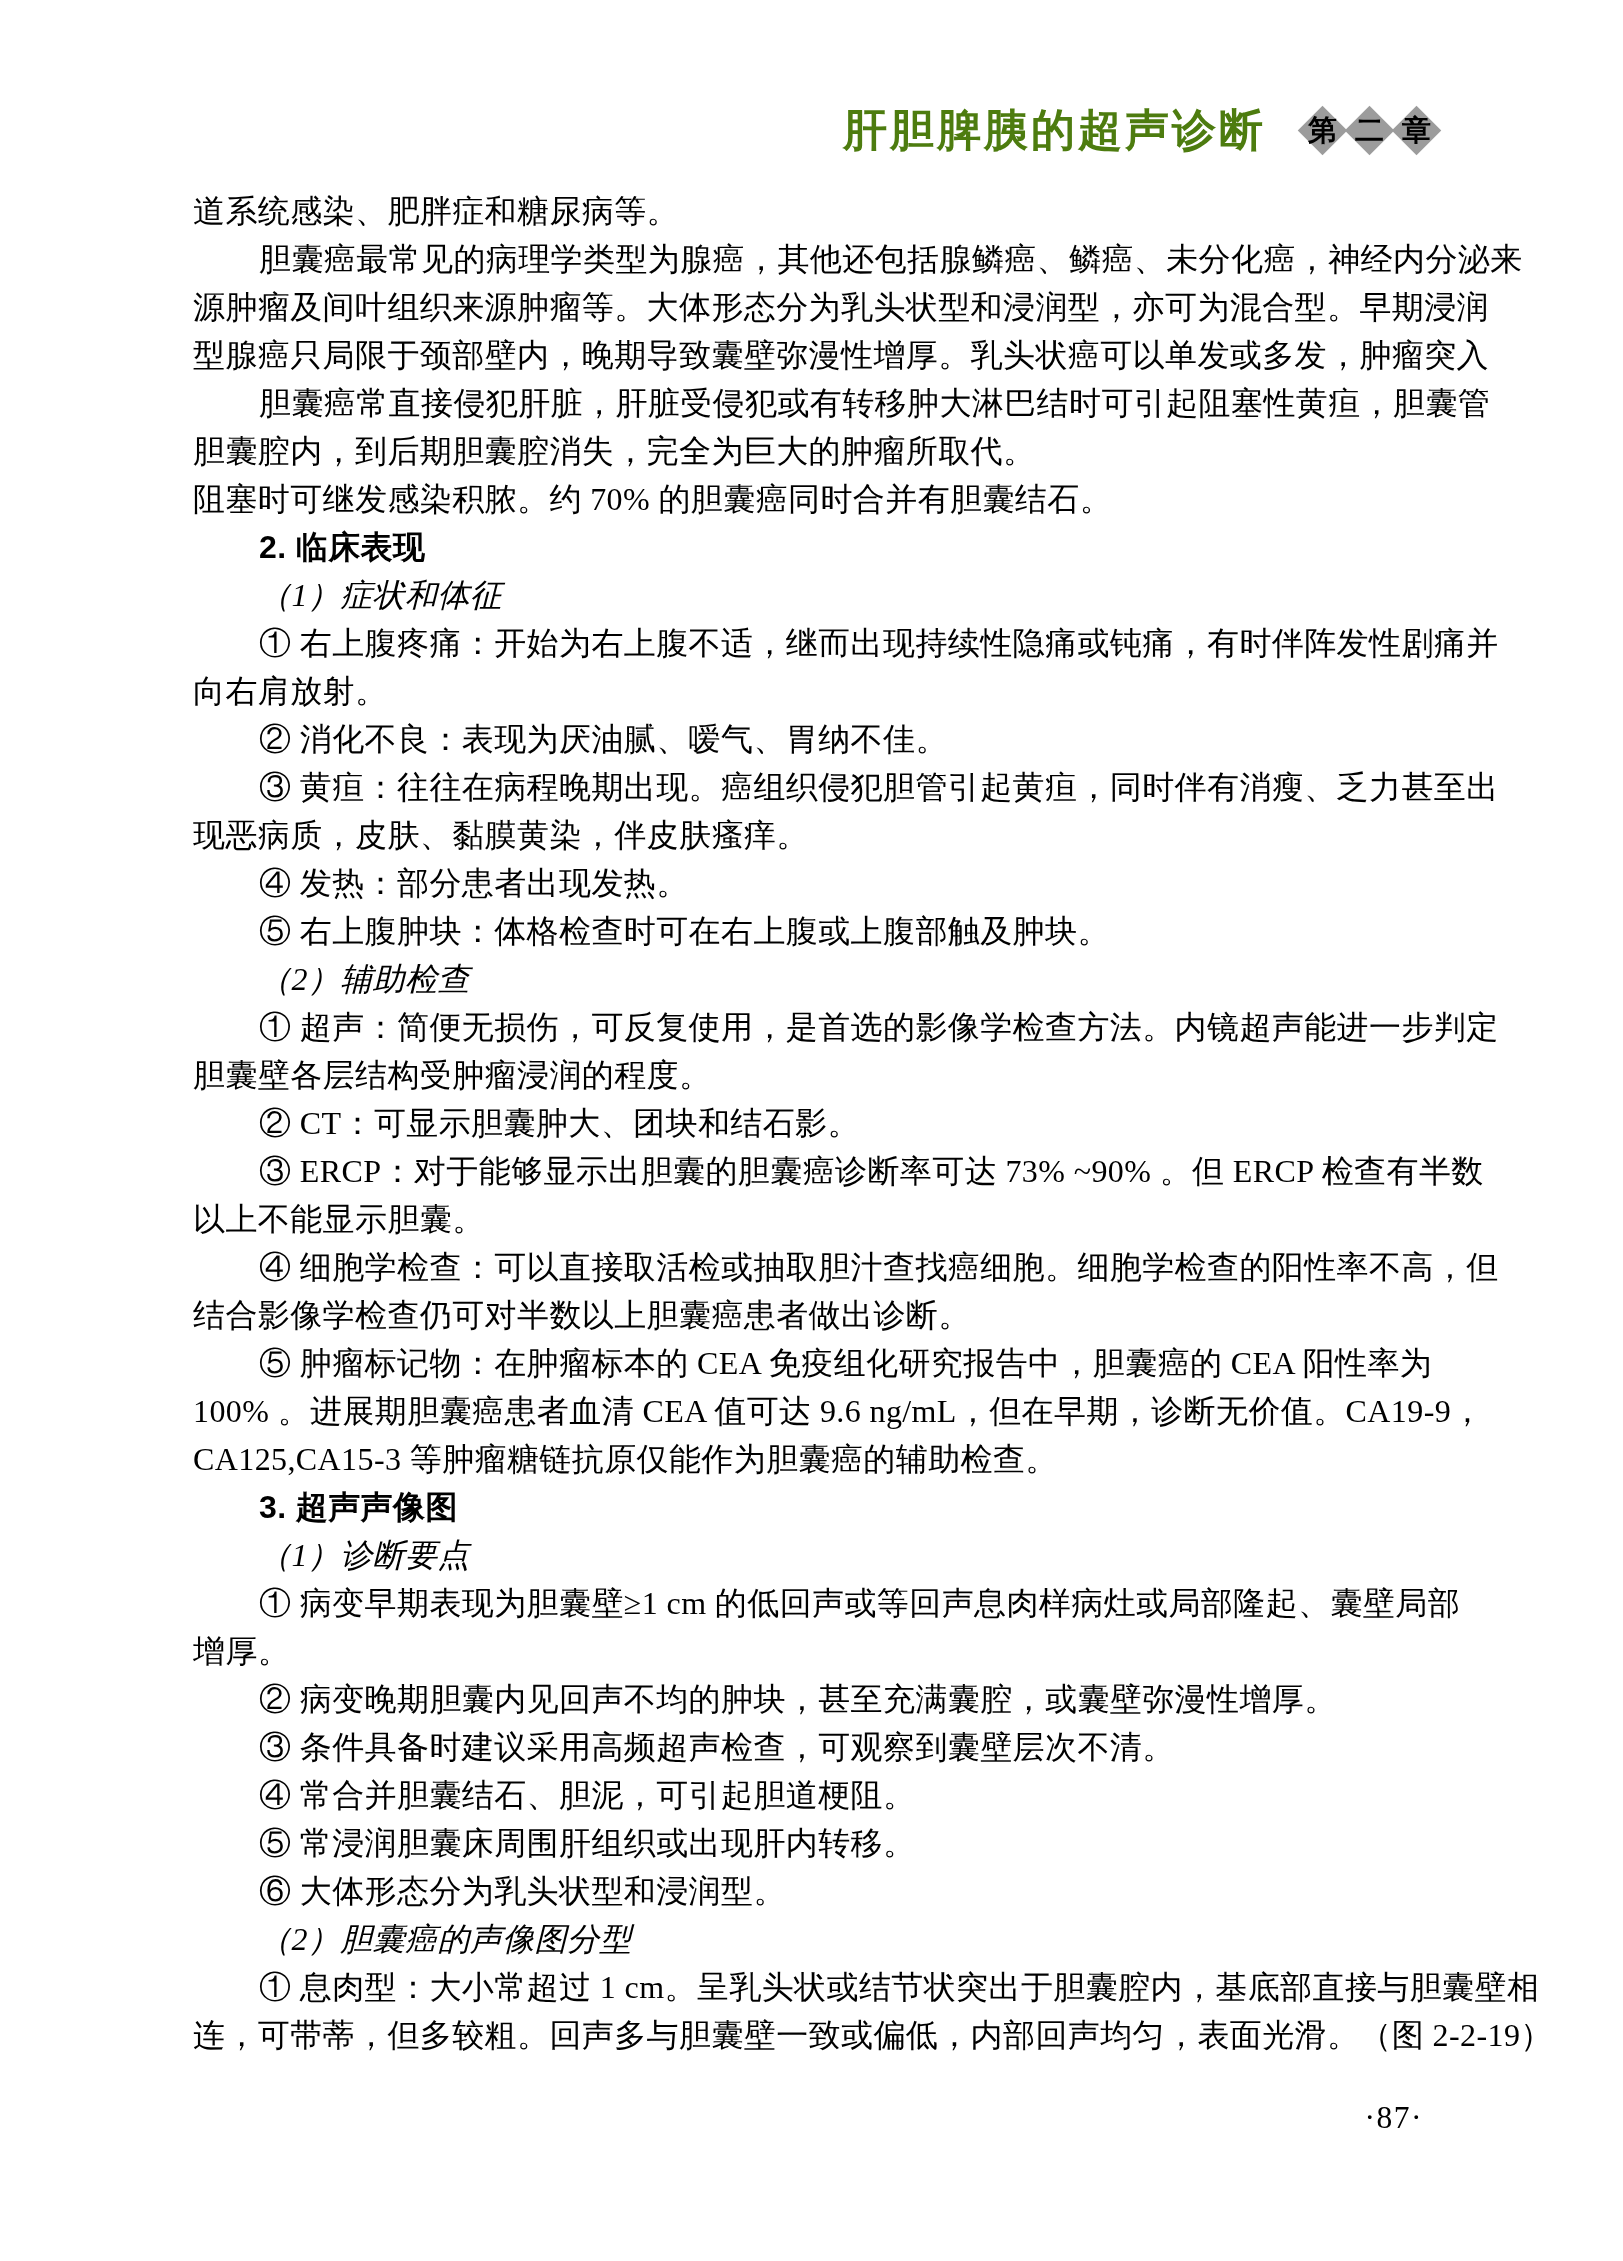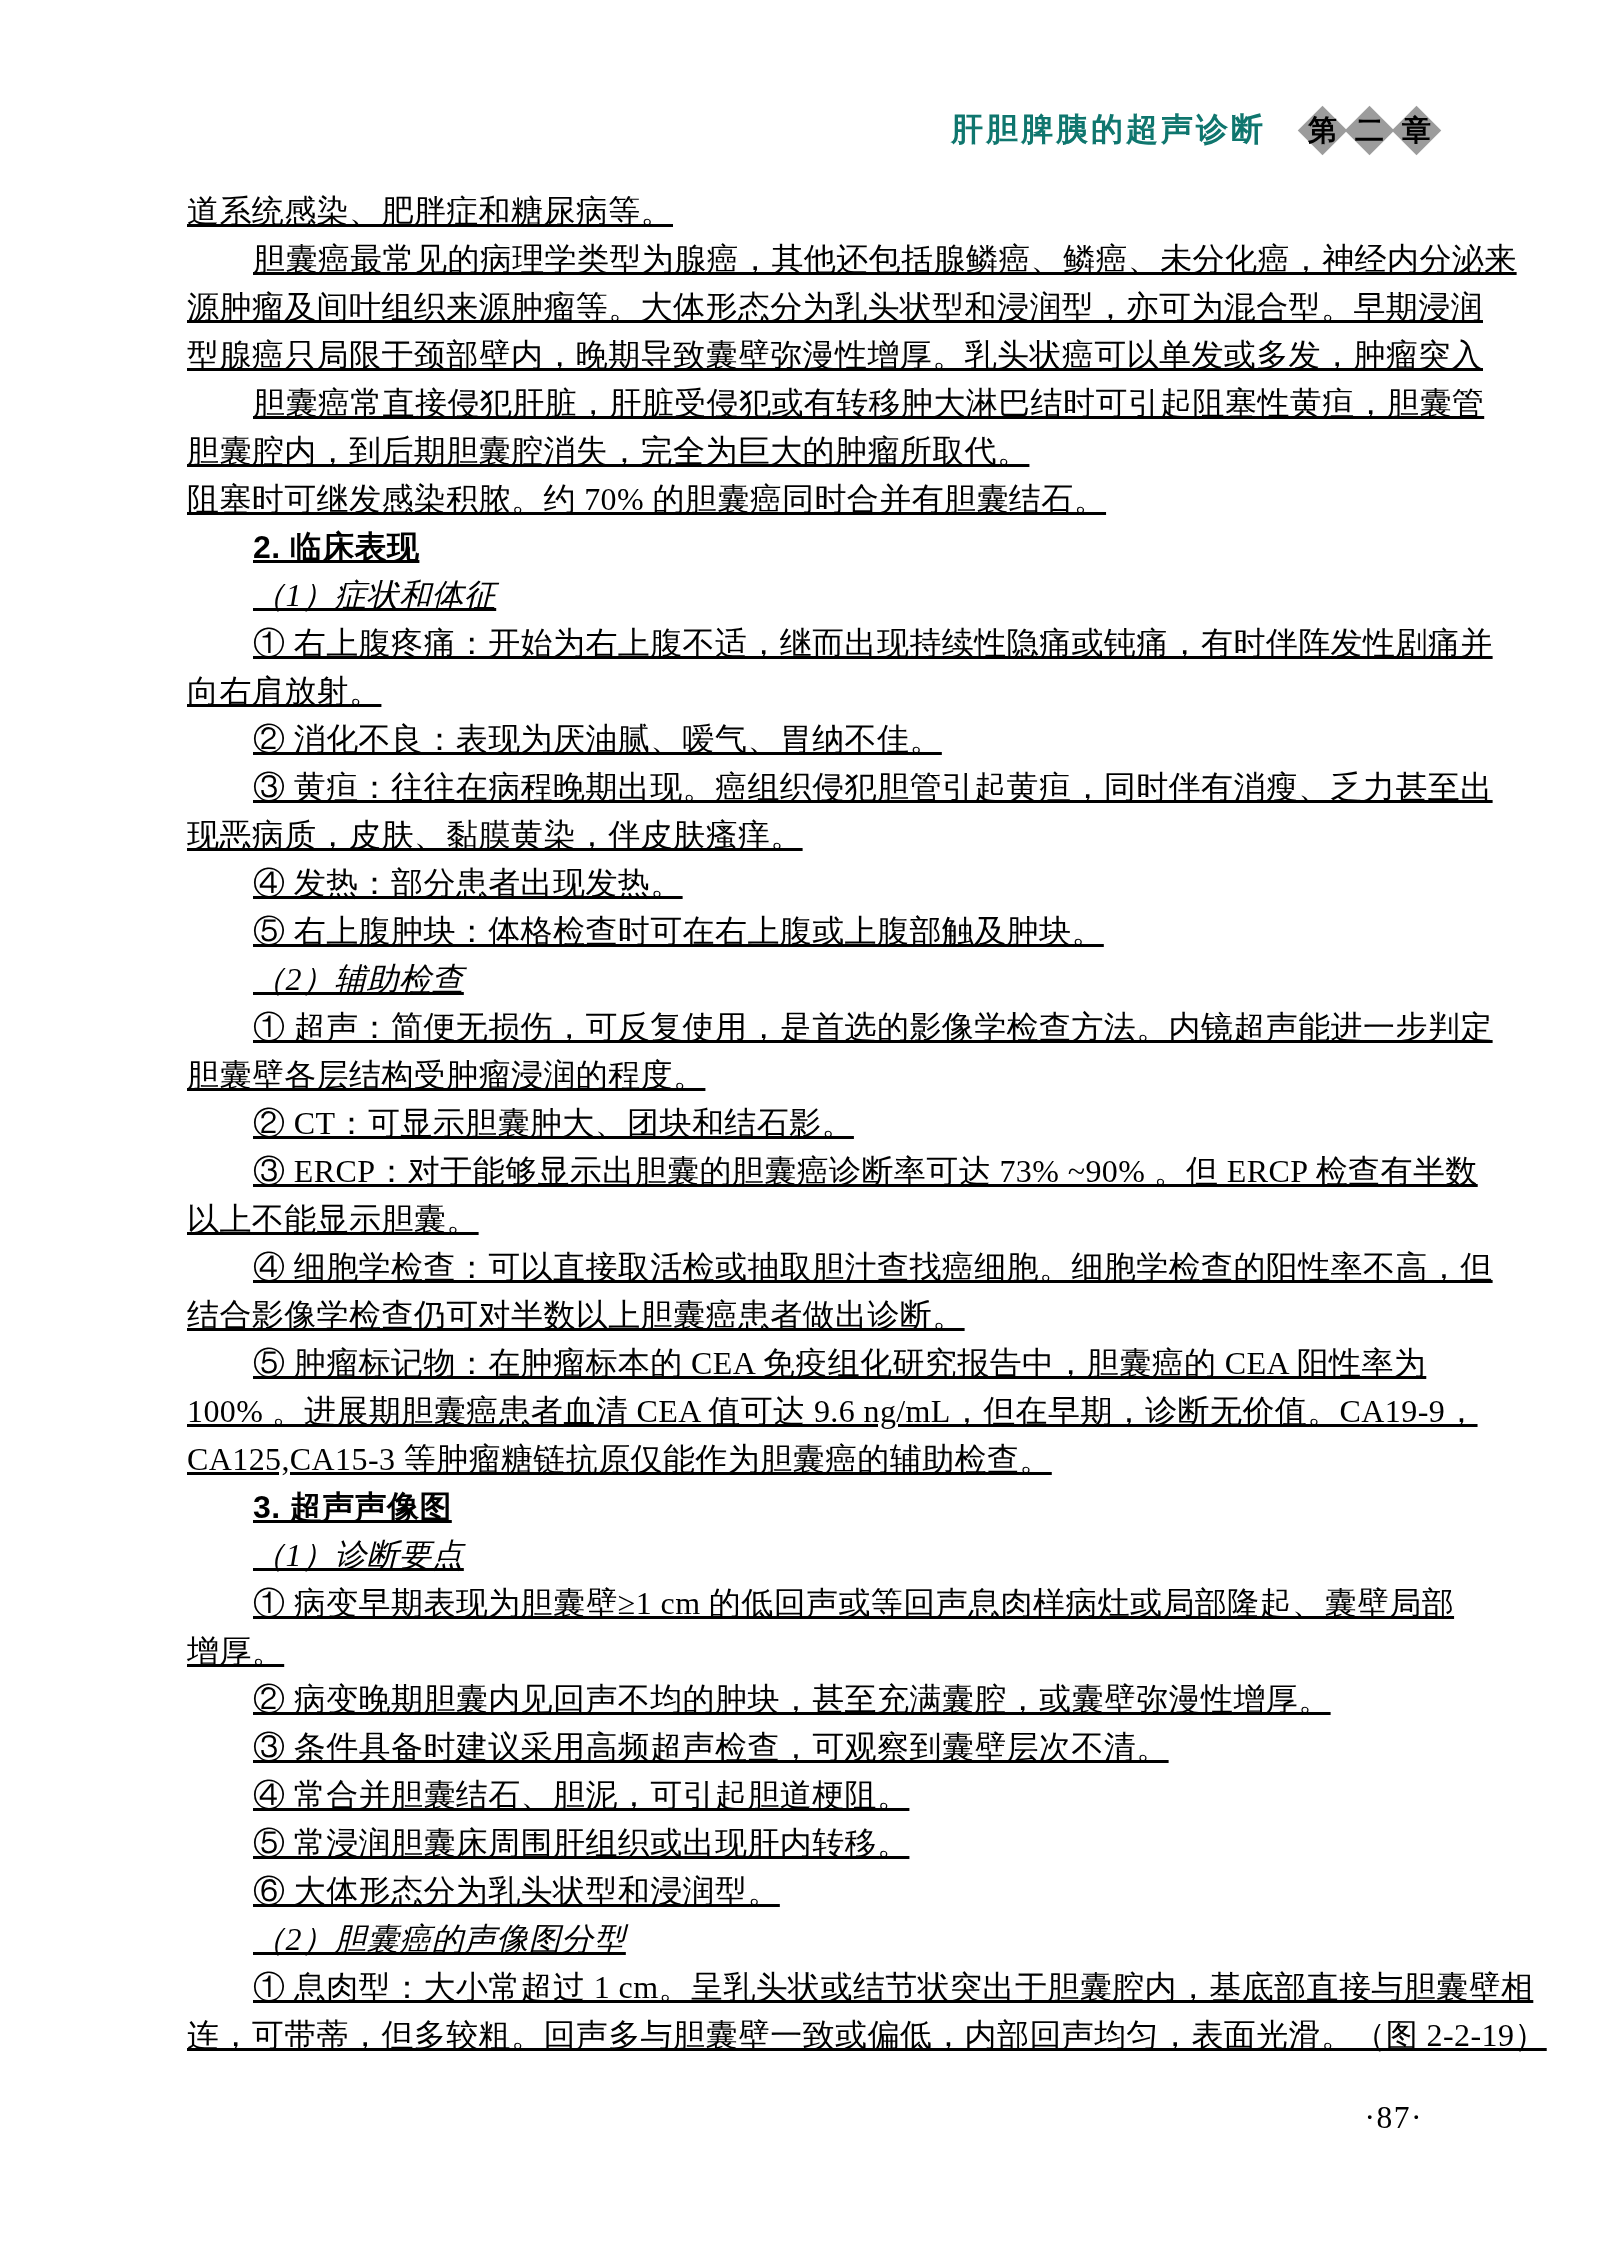--- a/index.html
+++ b/index.html
@@ -10,36 +10,36 @@
   }
   .page{position:absolute;inset:0;background:#ffffff;}
 
   
   .page-header{
     position:absolute;top:94px;right:184px;height:72px;
     display:flex;align-items:center;
   }
   .header-title{
     font-family:"Liberation Sans","DejaVu Sans",sans-serif;
-    font-weight:bold;font-size:32px;letter-spacing:3px;color:#0f766e;
+    font-weight:bold;font-size:44px;letter-spacing:3px;color:#4d7c0f;
     margin-right:33px;white-space:nowrap;text-align:right;
   }
   .diamonds{display:flex;align-items:center;}
   .diamond{
     width:35px;height:35px;background:#9c9c9c;transform:rotate(45deg);
     display:flex;align-items:center;justify-content:center;margin:0 6px;
     flex:0 0 auto;
   }
   .diamond .ch{
     transform:rotate(-45deg);font-size:29px;font-weight:bold;color:#000;
     font-family:"Liberation Serif","DejaVu Serif",serif;line-height:1;
   }
 
   
-  .page-body{position:absolute;top:187px;left:187px;width:1290px;text-decoration:underline;}
+  .page-body{position:absolute;top:187px;left:193px;width:1290px;}
   .line{
     height:48px;line-height:48px;font-size:32px;white-space:nowrap;
     color:#000;letter-spacing:0.4px;
   }
   .indent{padding-left:66px;}
   .style-body{font-family:"Liberation Serif","DejaVu Serif",serif;}
   .style-heading{
     font-family:"Liberation Sans","DejaVu Sans",sans-serif;font-weight:bold;
   }
   .style-kai{

